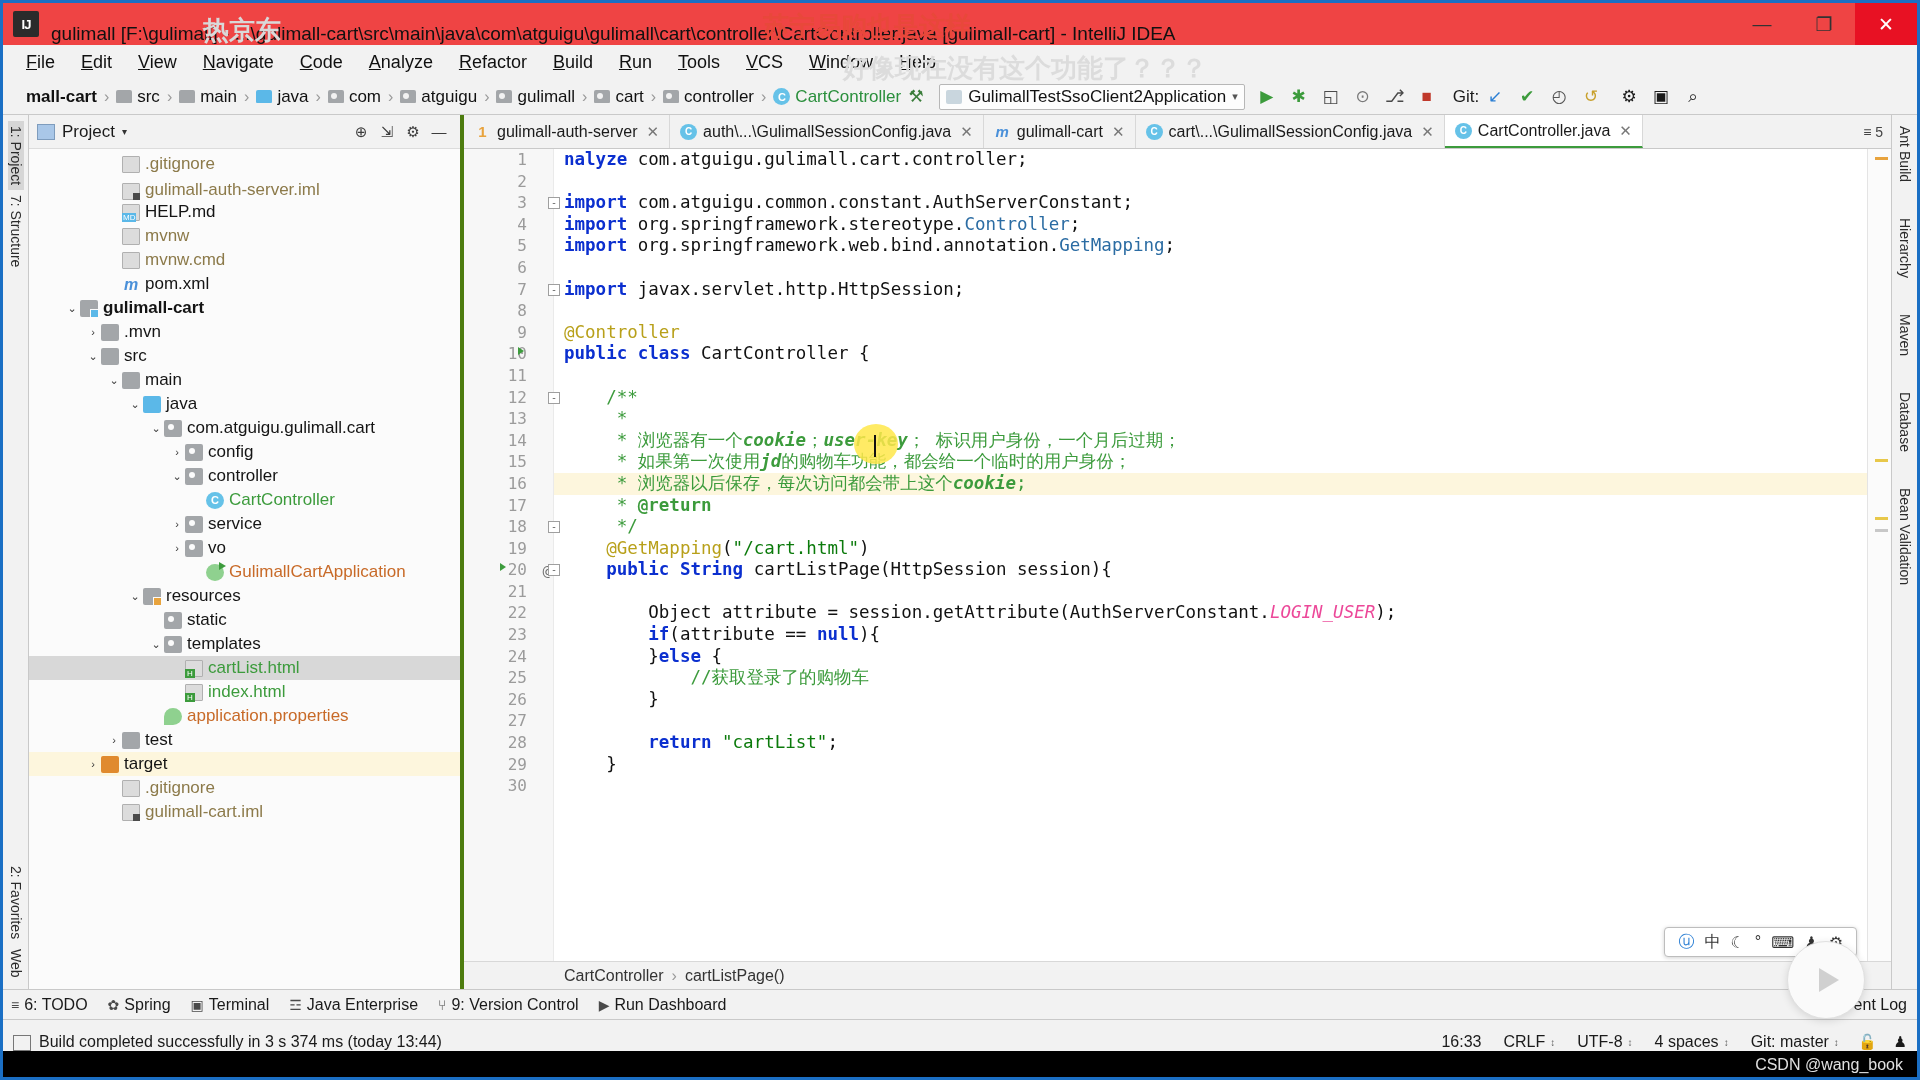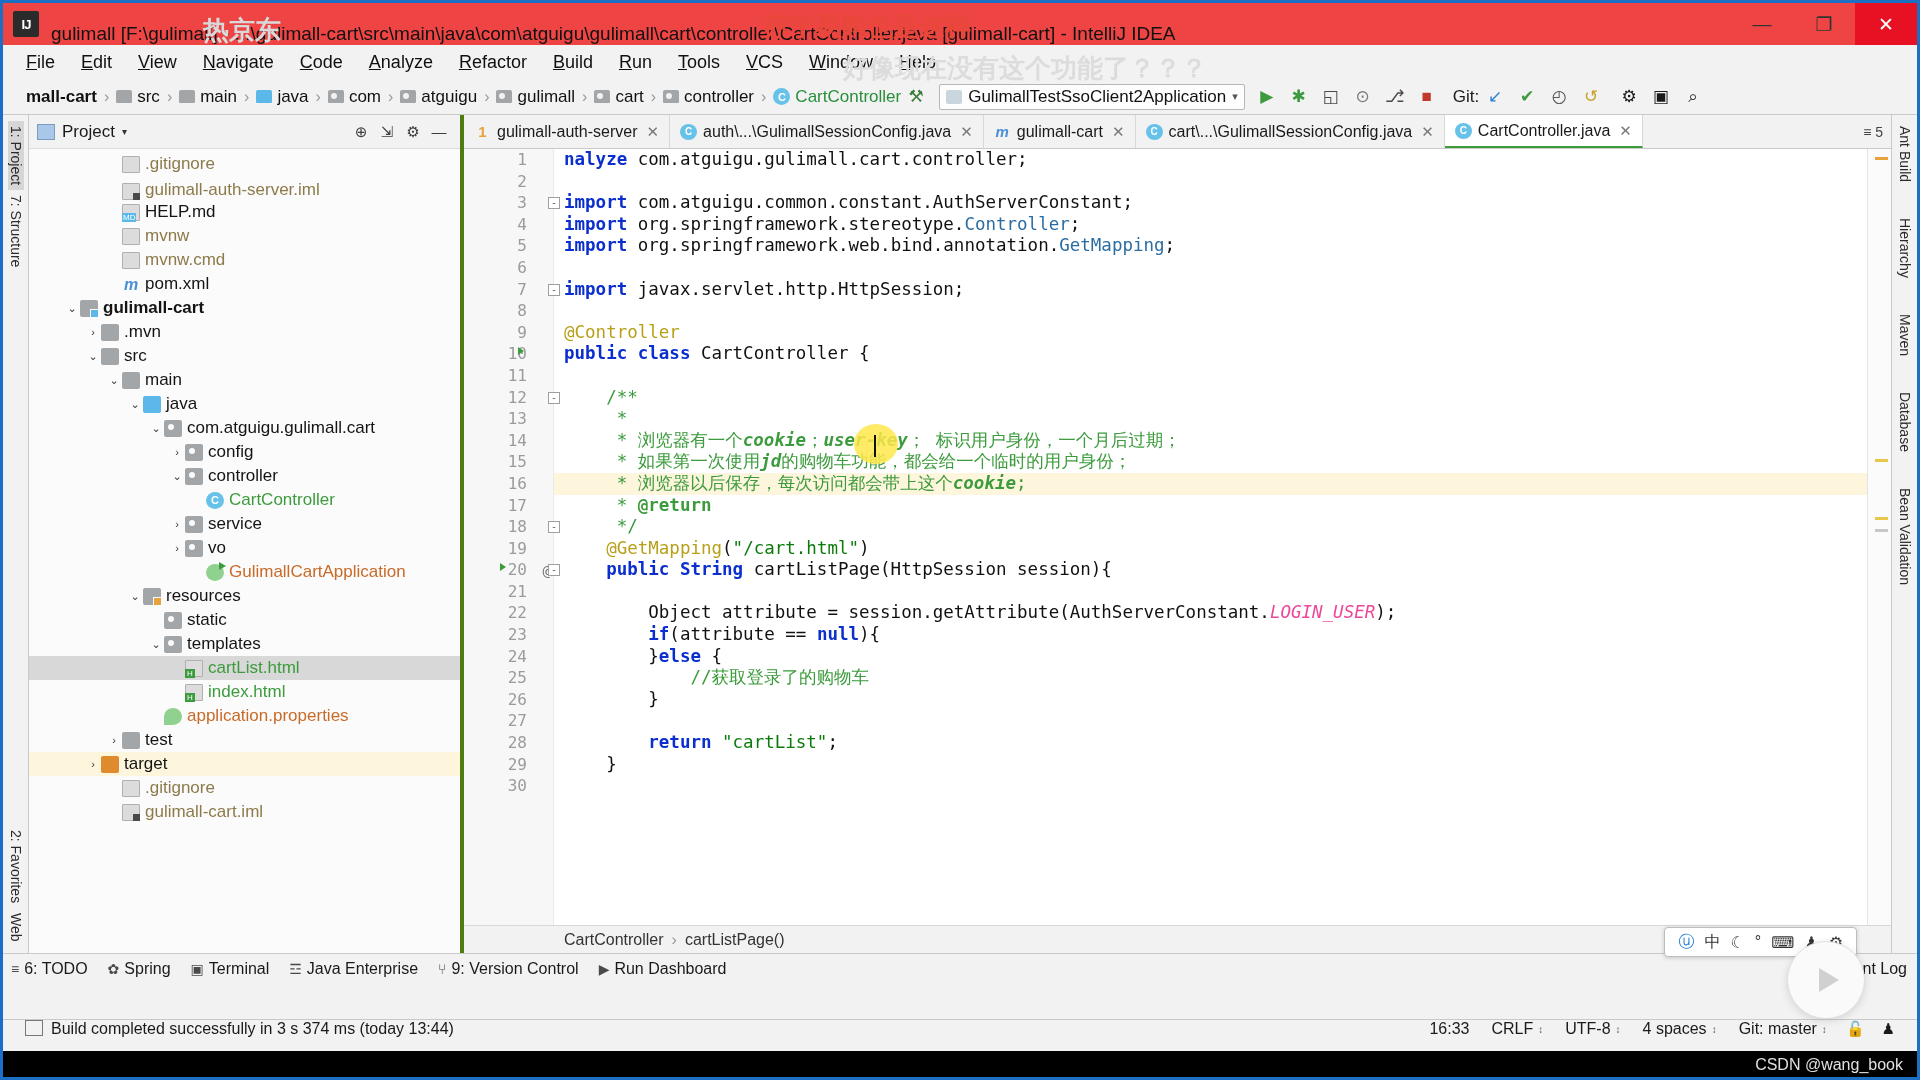--- a/index.html
+++ b/index.html
@@ -187,21 +187,21 @@
            display:flex; align-items:center; padding-left:8px; flex:0 0 30px; font-size:16px; }
   .tw { display:flex; align-items:center; margin-right:20px; color:#1a1a1a; }
   .tw .twic { margin-right:5px; font-size:14px; color:#4a4a4a; }
   .tw-right { margin-left:auto; display:flex; align-items:center; padding-right:10px; }
   .evt-ic { width:17px; height:17px; border-radius:3px; background:#3c9b3c; color:#fff;
             font-size:11px; display:flex; align-items:center; justify-content:center;
             margin-right:6px; font-weight:bold; }
 
   
   .status { height:32px; background:#f2f2f2; border-top:1px solid #c9c9c9;
-            display:flex; align-items:flex-start; padding:0 22px; font-size:16px; flex:0 0 32px;margin-top:36px; }
+            display:flex; align-items:flex-end; padding:0 10px; font-size:16px; flex:0 0 32px; }
   .st-ic { width:18px; height:16px; border:1px solid #777; margin-right:8px; }
   .st-right { margin-left:auto; display:flex; align-items:center; }
   .st-cell { margin-left:22px; display:flex; align-items:center; }
   .st-cell .updn { margin-left:5px; font-size:10px; color:#555; line-height:9px; }
   .lock-ic { margin-left:20px; font-size:15px; }
   .hat-ic { margin-left:16px; font-size:15px; }
 
   
   .wm { position:absolute; font-weight:bold; white-space:nowrap; pointer-events:none; }
   .wm.grey { color:#d9d9d9; font-size:26px; }

